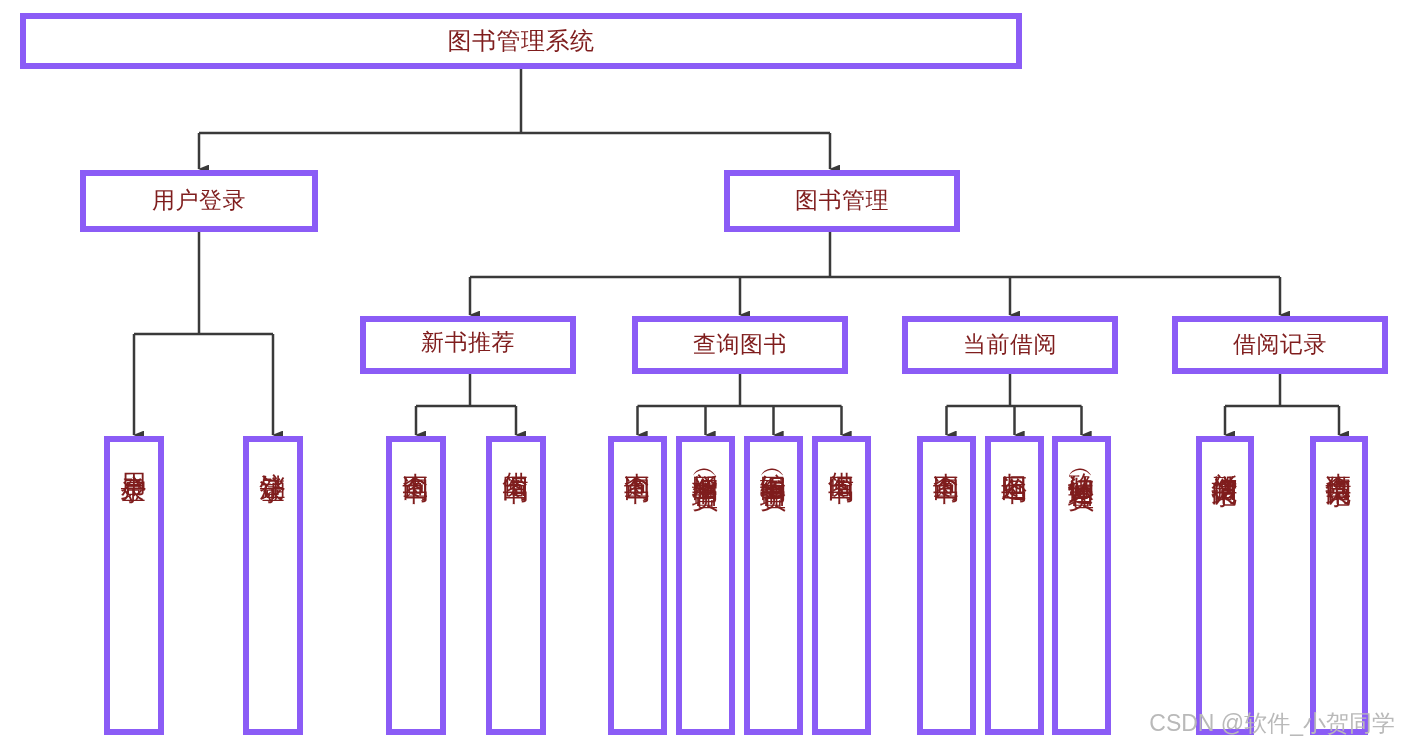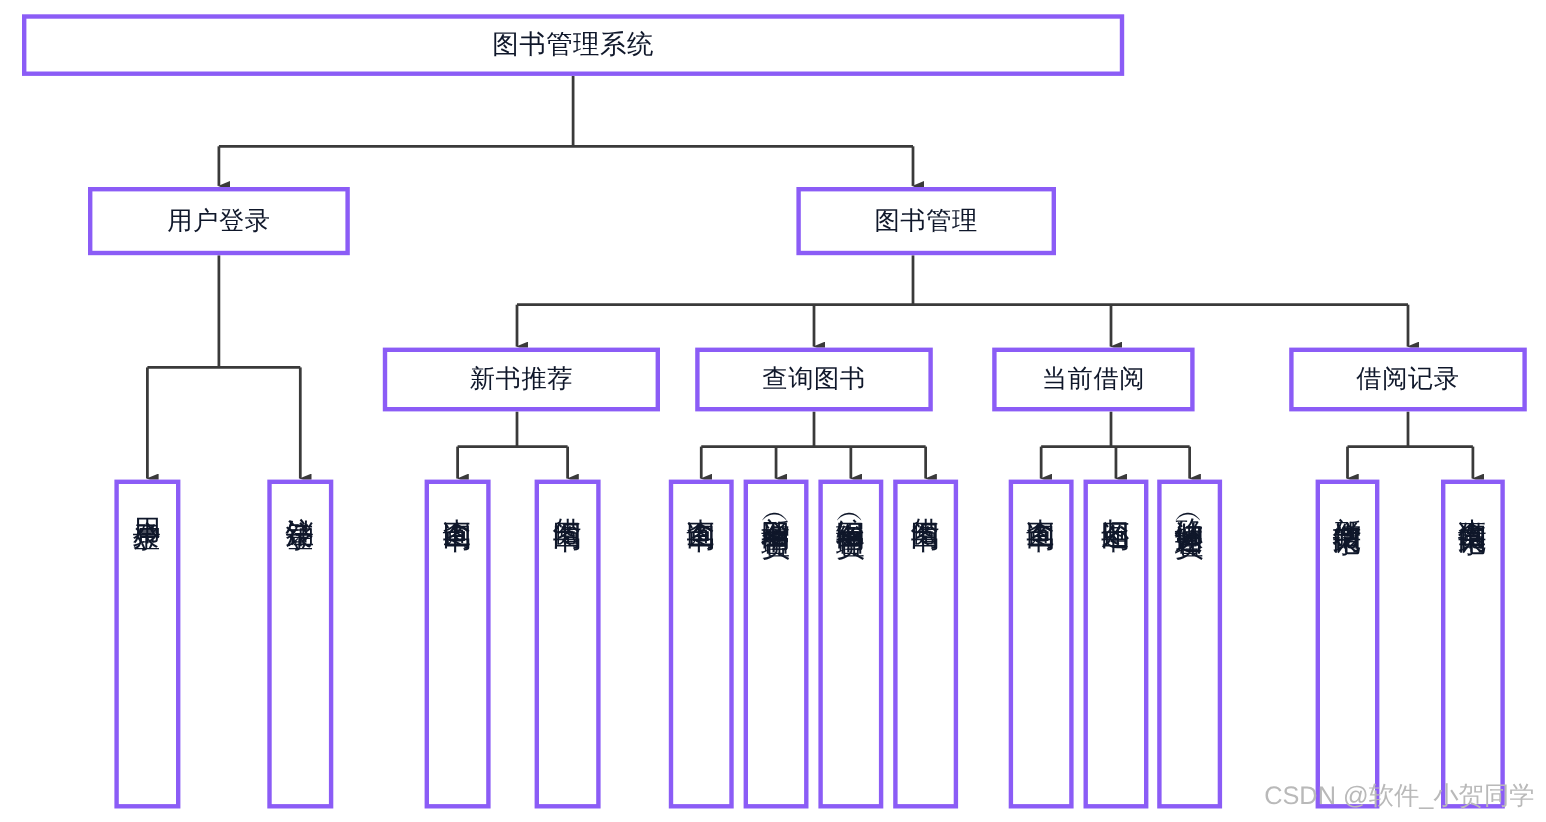--- a/index.html
+++ b/index.html
@@ -22,25 +22,25 @@
     left: 0;
     top: 0;
     width: 1405px;
     height: 747px;
     pointer-events: none;
   }
   .node {
     position: absolute;
     box-sizing: border-box;
     background: #ffffff;
-    border: 4px solid #8b5cf6;
+    border: 6px solid #8b5cf6;
     display: flex;
     align-items: center;
     justify-content: center;
-    color: #0f172a;
+    color: #7f1d1d;
     z-index: 2;
   }
   .node-label {
     display: block;
     text-align: center;
     line-height: 1.18;
     letter-spacing: 0.5px;
   }
   .node.horizontal .node-label {
     font-size: 23px;
@@ -120,27 +120,27 @@
   <div id="nodes">
       <div class="node horizontal root" style="left: 20px; top: 13px; width: 1002px; height: 56px;">
         <span class="node-label">图书管理系统</span>
       </div>
       <div class="node horizontal" style="left: 80px; top: 170px; width: 238px; height: 62px;">
         <span class="node-label">用户登录</span>
       </div>
       <div class="node horizontal" style="left: 712px; top: 170px; width: 236px; height: 62px; margin-left: 12px;">
         <span class="node-label">图书管理</span>
       </div>
-      <div class="node horizontal" style="left: 348px; top: 316px; width: 252px; height: 58px;">
+      <div class="node horizontal" style="left: 360px; top: 316px; width: 216px; height: 58px; font-family: Liberation Mono, monospace;">
         <span class="node-label">新书推荐</span>
       </div>
       <div class="node horizontal" style="left: 632px; top: 316px; width: 216px; height: 58px;">
         <span class="node-label">查询图书</span>
       </div>
-      <div class="node horizontal" style="left: 902px; top: 316px; width: 184px; height: 58px;">
+      <div class="node horizontal" style="left: 902px; top: 316px; width: 216px; height: 58px;">
         <span class="node-label">当前借阅</span>
       </div>
       <div class="node horizontal" style="left: 1172px; top: 316px; width: 216px; height: 58px; justify-content: center;">
         <span class="node-label">借阅记录</span>
       </div>
       <div class="node vertical" style="left: 104px; top: 436px; width: 60px; height: 299px;">
         <span class="node-label">用户登录</span>
       </div>
       <div class="node vertical" style="left: 243px; top: 436px; width: 60px; height: 299px;">
         <span class="node-label">注销登录</span>

